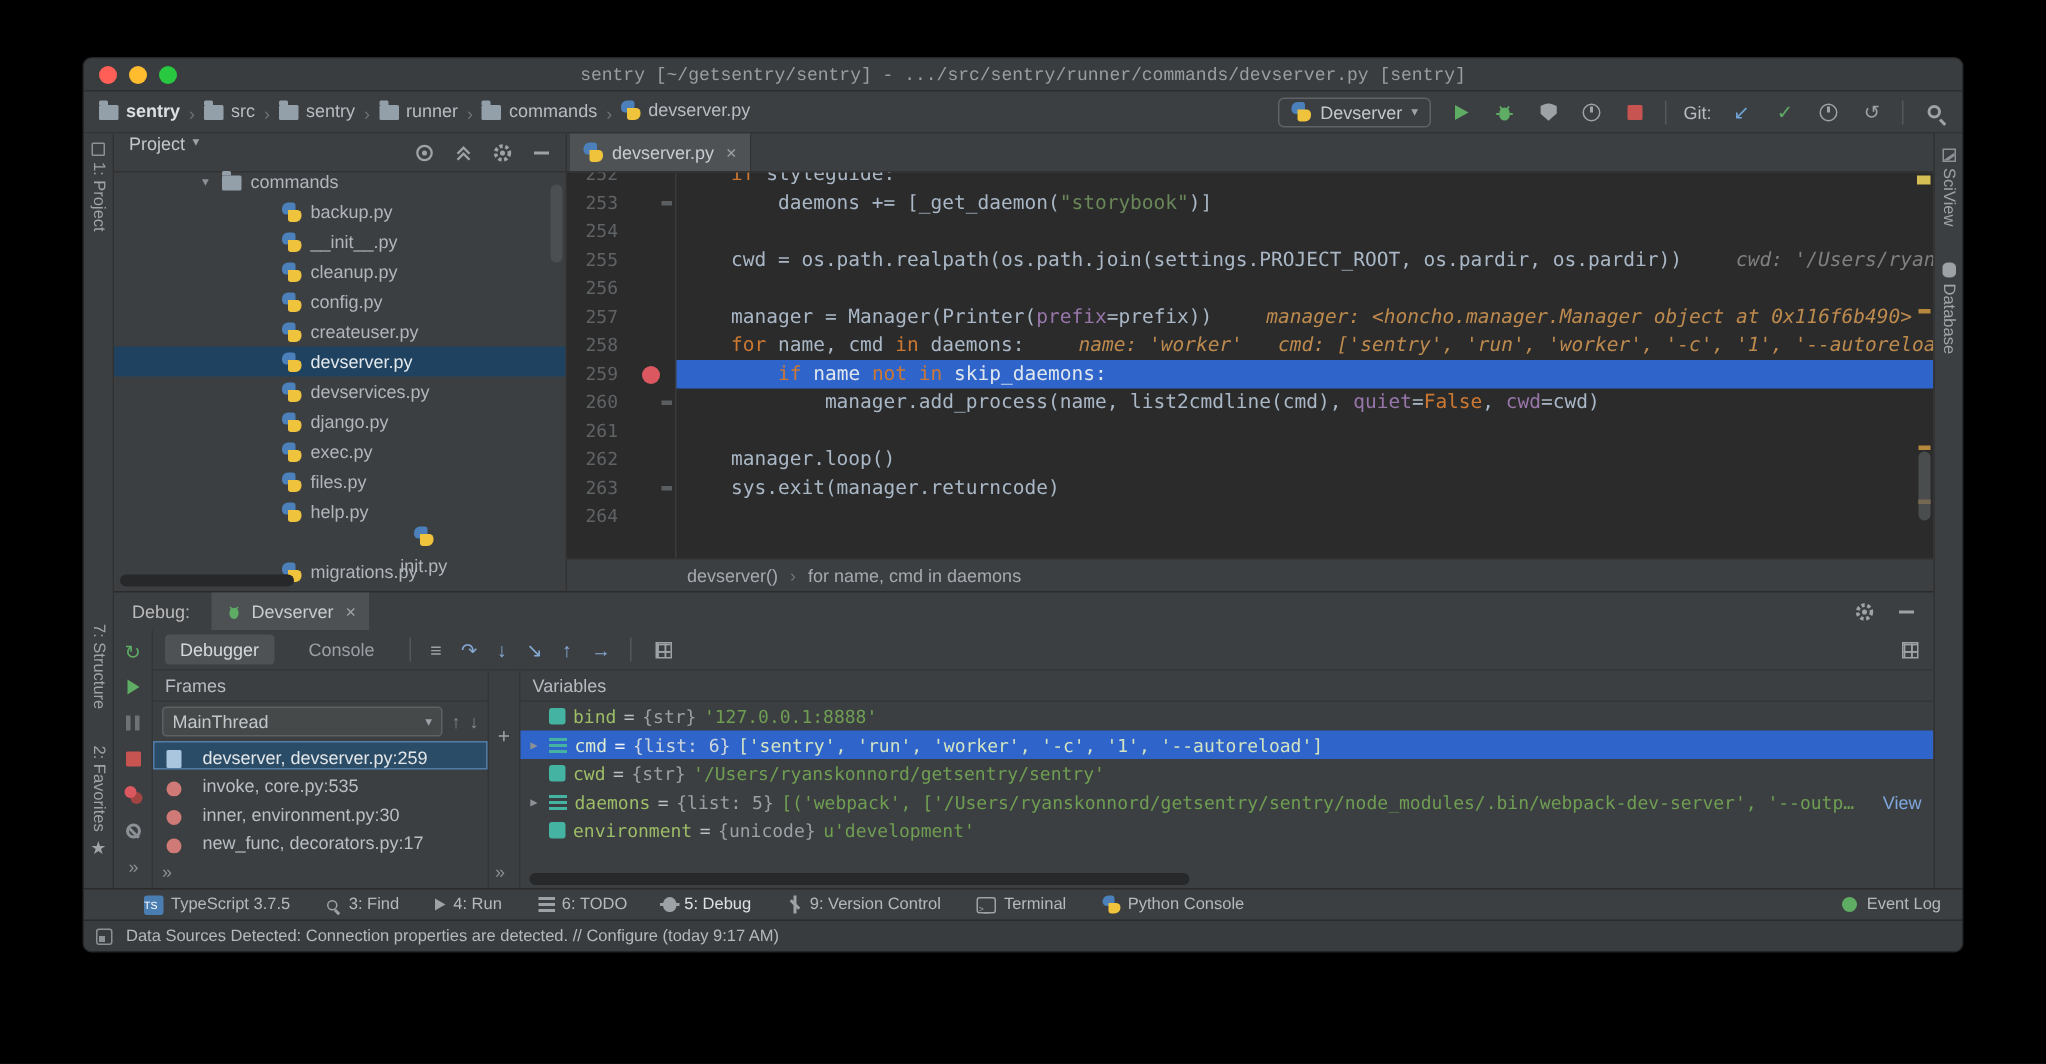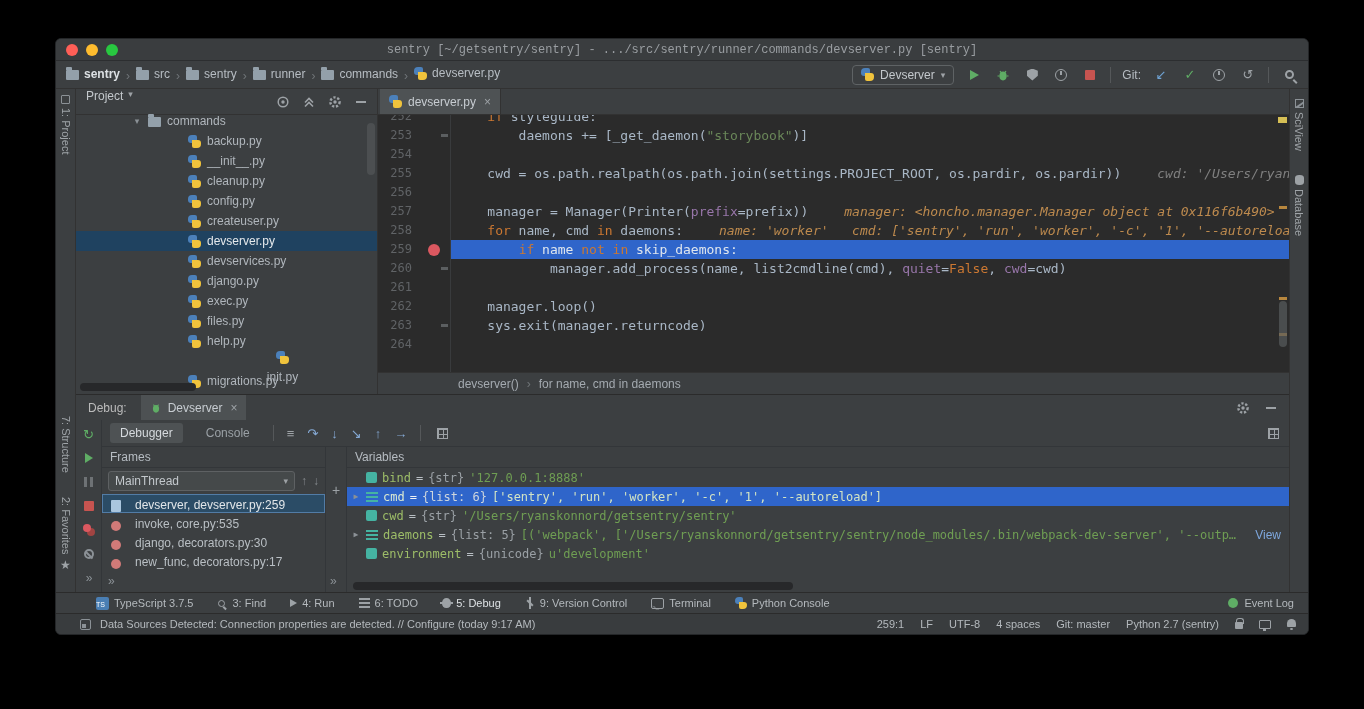--- a/index.html
+++ b/index.html
@@ -146,21 +146,21 @@
 .i-sb-debug::after{content:"";position:absolute;left:-2px;top:4px;width:13px;height:1.5px;background:#9da2a6;}
 .i-sb-vcs{position:relative;width:10px;height:12px;}
 .i-sb-vcs::before{content:"";position:absolute;left:4px;top:0;width:2px;height:12px;background:#9da2a6;}
 .i-sb-vcs::after{content:"";position:absolute;left:1px;top:5px;width:8px;height:2px;background:#9da2a6;transform:rotate(45deg);}
 .i-sb-terminal{width:13px;height:11px;border:1.5px solid #9da2a6;border-radius:2px;color:#9da2a6;display:flex;align-items:center;justify-content:center;}
 .i-sb-terminal::after{content:">_";font-size:6px;}
 .i-sb-python{width:12px;height:12px;position:relative;}
 .i-sb-python::before{content:"";position:absolute;left:0;top:0;width:8px;height:7px;background:#4b80ba;border-radius:4px 2px 0 3px;}
 .i-sb-python::after{content:"";position:absolute;right:0;bottom:0;width:8px;height:7px;background:#f0c33c;border-radius:0 3px 4px 2px;}
 .i-sb-eventlog{width:10px;height:10px;border-radius:50%;background:#5fad65;}
-.messagebar{flex:0 0 21px;display:flex;align-items:center;gap:9px;padding:0 12px 0 24px;background:#393c3e;border-top:1px solid #2b2b2b;font-size:11px;color:#b4b9bd;}
+.messagebar{flex:0 0 21px;display:flex;align-items:center;gap:9px;padding:0 12px 0 8px;background:#393c3e;border-top:1px solid #2b2b2b;font-size:11px;color:#b4b9bd;}
 .mb-right{margin-left:auto;display:flex;align-items:center;gap:16px;}
 .mb-item{white-space:nowrap;}
 .i-toolwin{width:11px;height:11px;border:1.5px solid #8b9196;border-radius:2px;position:relative;}
 .i-toolwin::after{content:"";position:absolute;left:1px;bottom:1px;width:4px;height:4px;background:#8b9196;}
 .i-lock{width:8px;height:7px;background:#9da2a6;border-radius:1px;position:relative;margin-top:3px;}
 .i-lock::before{content:"";position:absolute;top:-4px;left:1px;width:6px;height:5px;border:1.5px solid #9da2a6;border-bottom:none;border-radius:3px 3px 0 0;}
 .i-monitor{width:12px;height:9px;border:1.5px solid #9da2a6;border-radius:1px;position:relative;}
 .i-monitor::after{content:"";position:absolute;left:3px;bottom:-3px;width:3px;height:2px;background:#9da2a6;}
 .i-bell{width:9px;height:8px;background:#9da2a6;border-radius:5px 5px 1px 1px;position:relative;margin-bottom:2px;}
 .i-bell::after{content:"";position:absolute;left:3px;bottom:-2.5px;width:3px;height:2px;border-radius:50%;background:#9da2a6;}
@@ -510,21 +510,21 @@
                       <div class="frame-row sel">
                         <span class="icon i-frame-file"></span>
                         <span class="frame-label">devserver, devserver.py:259</span>
                       </div>
                       <div class="frame-row">
                         <span class="icon i-frame-lib"></span>
                         <span class="frame-label">invoke, core.py:535</span>
                       </div>
                       <div class="frame-row">
                         <span class="icon i-frame-lib"></span>
-                        <span class="frame-label">django, decorators.py:30</span>
+                        <span class="frame-label">inner, environment.py:30</span>
                       </div>
                       <div class="frame-row">
                         <span class="icon i-frame-lib"></span>
                         <span class="frame-label">new_func, decorators.py:17</span>
                       </div>
                     </div>
                   <span class="chevmore frames-more">»</span>
                 </div>
 
                 <div class="watchstrip">
@@ -635,29 +635,16 @@
         </span>
       <div class="sb-right">
         <span class="icon i-sb-eventlog"></span>
         <span>Event Log</span>
       </div>
     </div>
 
     <div class="messagebar">
       <span class="i-toolwin"></span>
       <span>Data Sources Detected: Connection properties are detected. // Configure (today 9:17 AM)</span>
-      <div class="mb-right">
-        <span id="mb-right-items" style="display:flex;gap:16px;align-items:center;">
-            <span class="mb-item">259:1</span>
-            <span class="mb-item">LF</span>
-            <span class="mb-item">UTF-8</span>
-            <span class="mb-item">4 spaces</span>
-            <span class="mb-item">Git: master</span>
-            <span class="mb-item">Python 2.7 (sentry)</span>
-          </span>
-        <span class="i-lock"></span>
-        <span class="i-monitor"></span>
-        <span class="i-bell"></span>
-      </div>
     </div>
 
   </div>
 </div>
 
 </body></html>

